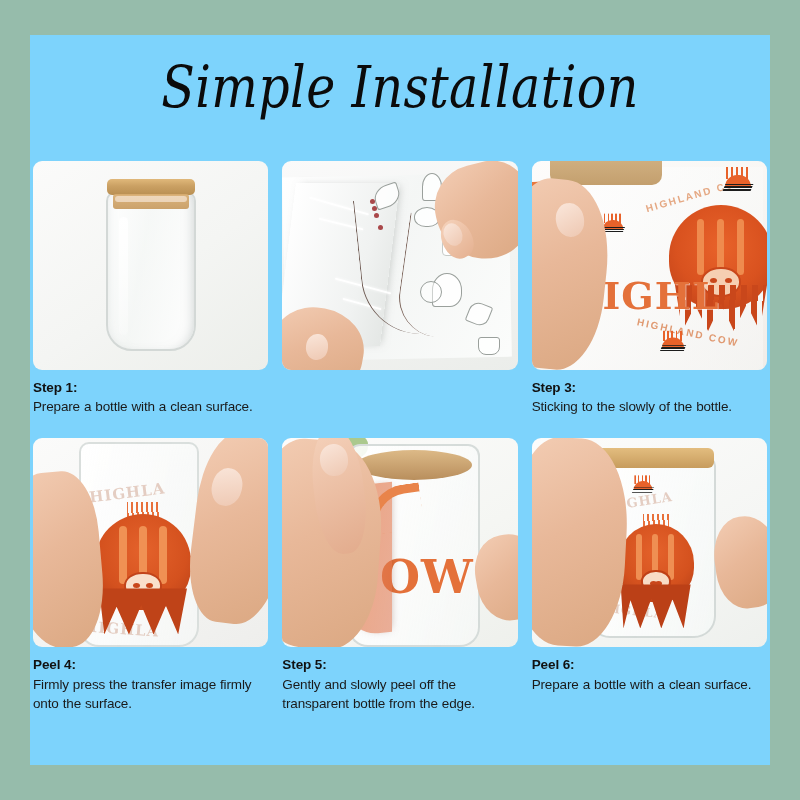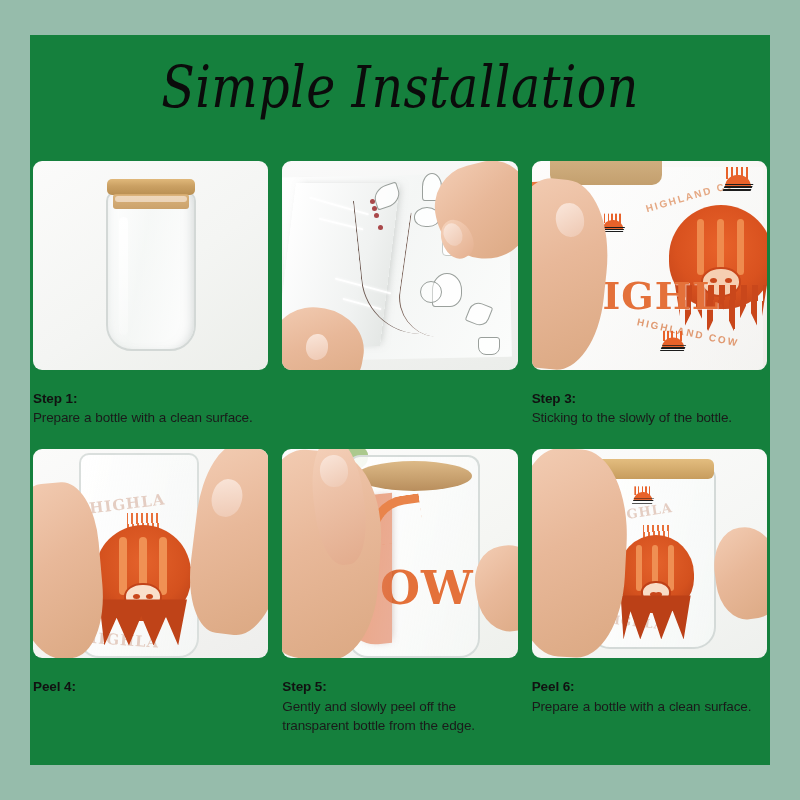--- a/index.html
+++ b/index.html
@@ -12,21 +12,21 @@
   body {
     background: #96bcab;
     font-family: "Liberation Sans", sans-serif;
     position: relative;
   }
 
   .page-frame {
     position: absolute;
     left: 30px; top: 35px;
     width: 740px; height: 730px;
-    background: #15803d;
+    background: #7dd3fc;
   }
 
   .title {
     text-align: center;
     font-family: "DejaVu Serif", serif;
     font-style: italic;
     font-weight: 400;
     font-size: 57px;
     letter-spacing: 0.5px;
     color: #0b0b0b;
@@ -52,21 +52,21 @@
 
   .photo {
     position: relative;
     width: 100%;
     height: 209px;
     border-radius: 9px;
     overflow: hidden;
     background: #f3f4f2;
   }
 
-  .caption { padding-top: 20px; }
+  .caption { padding-top: 9px; }
 
   .step-label {
     font-size: 13.5px;
     font-weight: bold;
     color: #111111;
     line-height: 1.35;
     letter-spacing: -0.1px;
   }
 
   .step-text {
@@ -550,20 +550,21 @@
               <div class="nostril no-r"></div>
             </div>
           </div>
         </div>
         <div class="hand h4a"></div>
         <div class="hand h4b"></div>
         <div class="nail n4"></div>
       </div>
       <div class="caption">
         <div class="step-label">Peel 4:</div>
+        <div class="step-text">Firmly press the transfer image firmly onto the surface.</div>
       </div>
     </div>
 
     <div class="step-cell">
       <div class="photo ph5">
         <div class="leaf5"></div>
         <div class="glass5"></div>
         <div class="rim5"></div>
         <div class="sunbadge sb-b">
           <div class="rays"></div>

